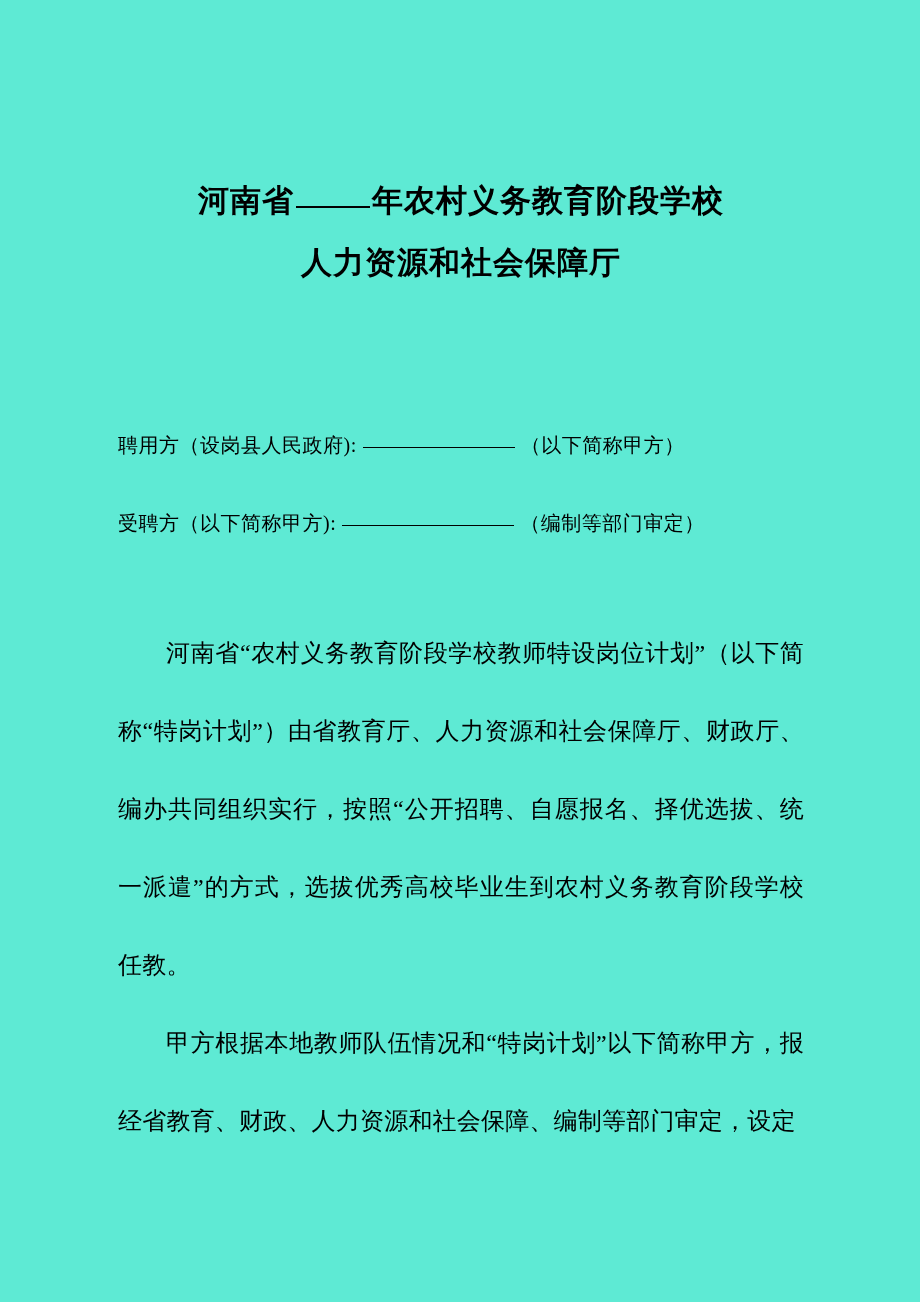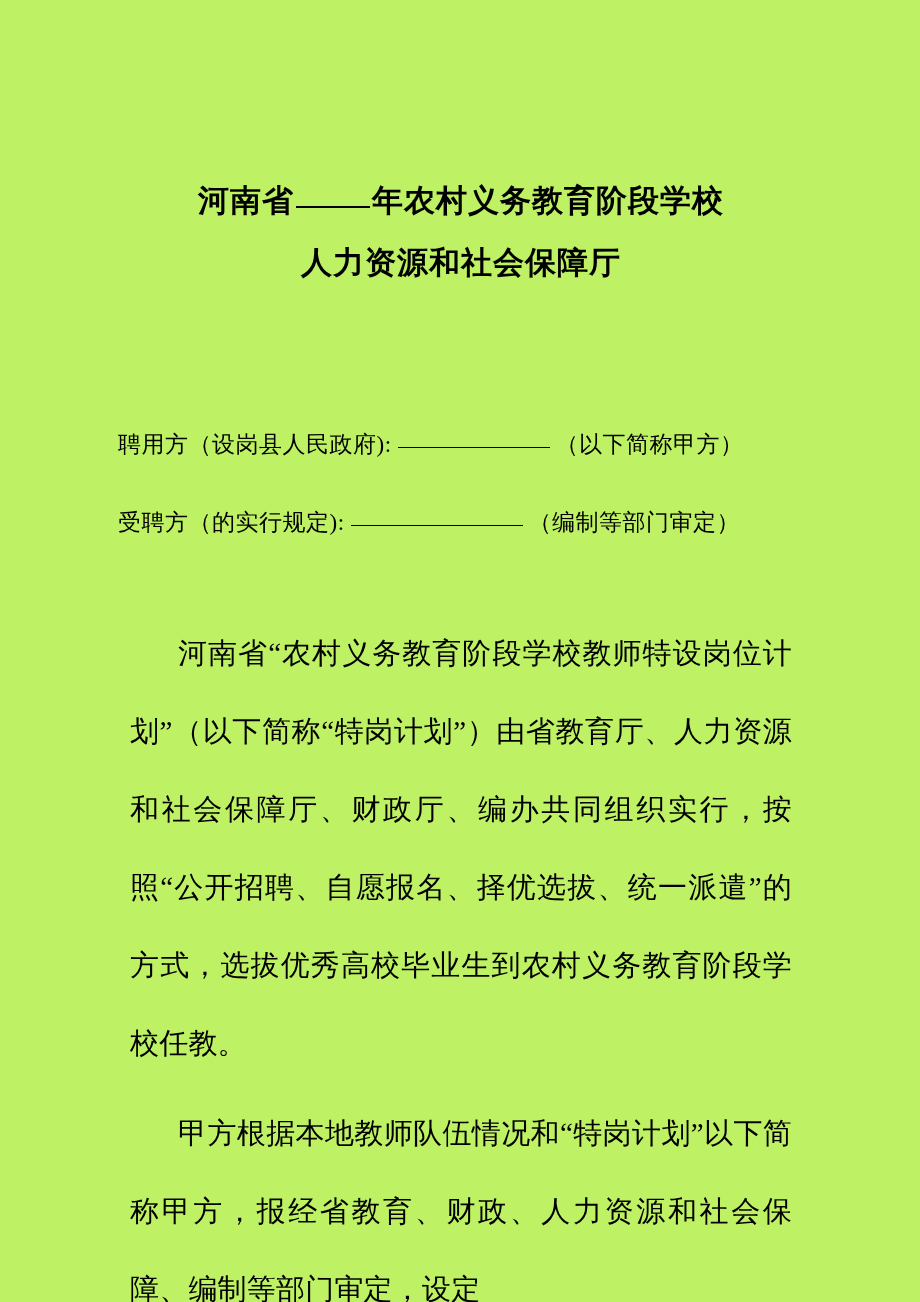--- a/index.html
+++ b/index.html
@@ -4,21 +4,21 @@
 <style>
   html, body {
     margin: 0;
     padding: 0;
     background: #ffffff;
   }
   .page {
     position: relative;
     width: 920px;
     height: 1302px;
-    background: #bef264;
+    background: #5eead4;
     margin: 0 auto;
     overflow: hidden;
     font-family: "Liberation Serif", "DejaVu Serif", serif;
     color: #000000;
   }
   .content {
     position: absolute;
     left: 118px;
     top: 0;
     width: 686px;
@@ -40,21 +40,21 @@
     display: inline-block;
     width: 74px;
     border-bottom: 2px solid #000;
     vertical-align: 3px;
     margin: 0 2px;
   }
   .party-block {
     margin-top: 112px;
   }
   .party-line {
-    font-size: 23px;
+    font-size: 20px;
     line-height: 78px;
     white-space: nowrap;
     letter-spacing: 0.5px;
   }
   .party-line .blank-a {
     display: inline-block;
     width: 152px;
     border-bottom: 1.5px solid #000;
     vertical-align: 4px;
     margin: 0 6px;
@@ -63,43 +63,43 @@
     display: inline-block;
     width: 172px;
     border-bottom: 1.5px solid #000;
     vertical-align: 4px;
     margin: 0 6px;
   }
   .body-block {
     margin-top: 52px;
   }
   p.para {
-    margin: 12px;
-    font-size: 29px;
+    margin: 0;
+    font-size: 24px;
     line-height: 78px;
     text-align: justify;
     text-justify: inter-ideograph;
     text-indent: 48px;
     letter-spacing: 0.2px;
   }
 </style>
 </head>
 <body>
 
 <div class="page">
   <div class="content">
 
     <div class="title-block">
       <div class="title-line"><span>河南省</span><span class="blank"></span><span>年农村义务教育阶段学校</span></div>
       <div class="title-line">人力资源和社会保障厅</div>
     </div>
 
     <div class="party-block">
       <div class="party-line"><span>聘用方（设岗县人民政府):</span><span class="blank-a"></span><span>（以下简称甲方）</span></div>
-      <div class="party-line"><span>受聘方（的实行规定):</span><span class="blank-b"></span><span>（编制等部门审定）</span></div>
+      <div class="party-line"><span>受聘方（以下简称甲方):</span><span class="blank-b"></span><span>（编制等部门审定）</span></div>
     </div>
 
     <div class="body-block">
       <p class="para">河南省“农村义务教育阶段学校教师特设岗位计划”（以下简称“特岗计划”）由省教育厅、人力资源和社会保障厅、财政厅、编办共同组织实行，按照“公开招聘、自愿报名、择优选拔、统一派遣”的方式，选拔优秀高校毕业生到农村义务教育阶段学校任教。</p>
       <p class="para">甲方根据本地教师队伍情况和“特岗计划”以下简称甲方，报经省教育、财政、人力资源和社会保障、编制等部门审定，设定</p>
     </div>
 
   </div>
 </div>
 

